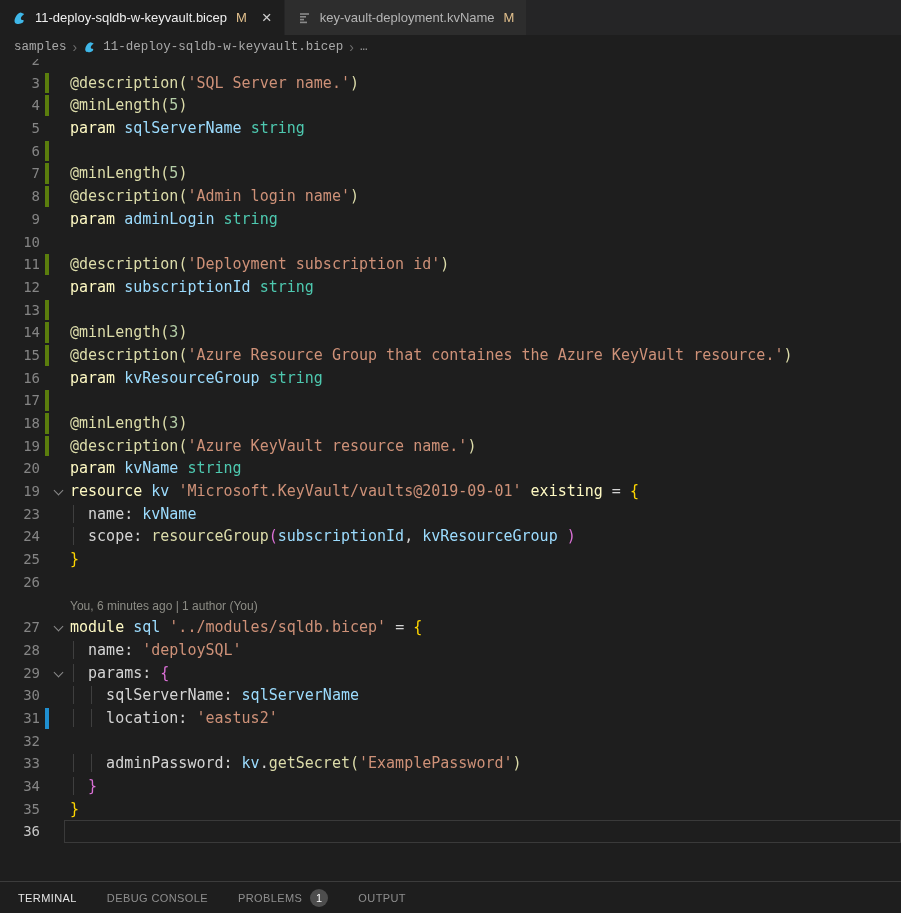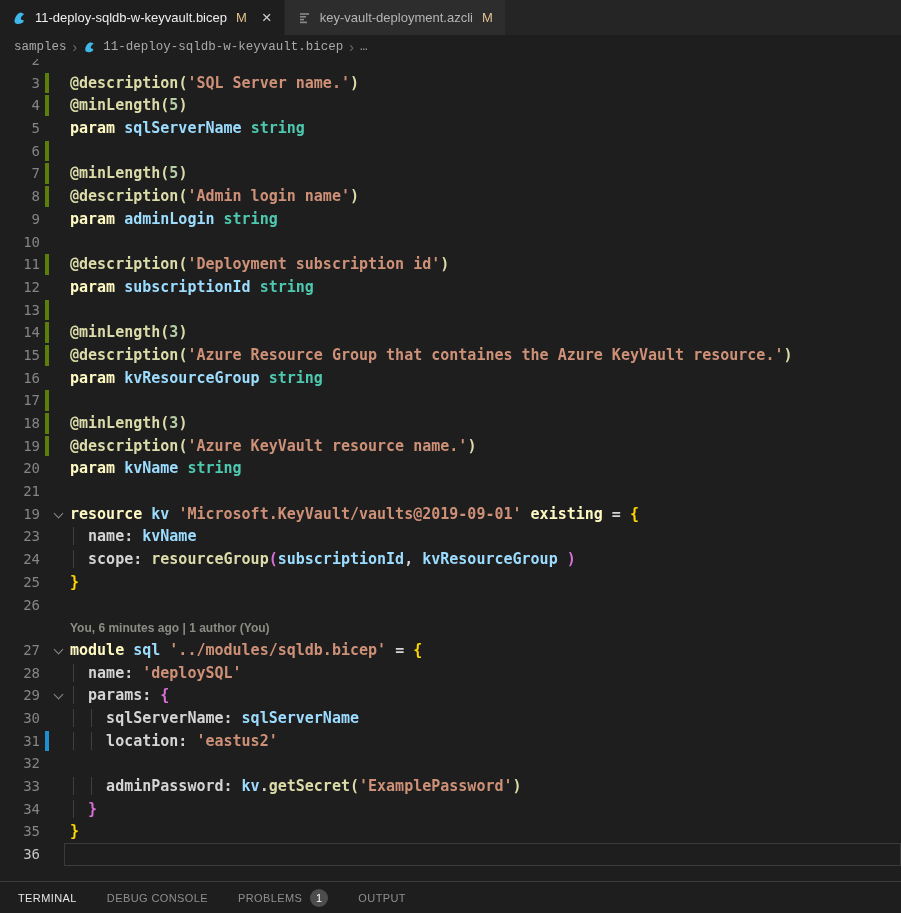--- a/index.html
+++ b/index.html
@@ -35,21 +35,21 @@
   .ind.added    { background: #5b7e0d; }
   .ind.modified { background: #1f8fd0; }
   .fold { position: absolute; left: 54px; top: 7px; width: 10px; height: 10px; cursor: pointer; }
   .fold::before { content: ""; position: absolute; left: 1px; top: 0; width: 6px; height: 6px;
                   border-right: 1.4px solid #8a8a8a; border-bottom: 1.4px solid #8a8a8a;
                   transform: rotate(45deg); }
   .code { margin-left: 70px; position: relative; height: 100%; white-space: pre;
           font-family: "DejaVu Sans Mono", monospace; font-size: 15px; line-height: 22.7px;
           color: #d4d4d4; }
   .guide { position: absolute; top: 0; bottom: 0; width: 0; border-left: 1px solid #3f3f3f; }
-  .toks { position: relative; display: inline-block; font-weight: bold; }
+  .toks { position: relative; display: inline-block; }
   .lens .toks { font-family: "Liberation Sans", sans-serif; font-size: 12px; color: #8c8c85; }
   .row.current::after { content: ""; position: absolute; left: 64px; right: 0; top: 0; bottom: 0;
                         border: 1px solid #3a3a3a; pointer-events: none; }
   .tk-kw  { color: #fef9c3; }
   .tk-var { color: #9cdcfe; }
   .tk-type{ color: #4ec9b0; }
   .tk-str { color: #ce9178; }
   .tk-num { color: #b5cea8; }
   .tk-dec { color: #dcdcaa; }
   .tk-pln { color: #d4d4d4; }
@@ -86,21 +86,21 @@
       <span class="ticon">
         <svg viewBox="0 0 16 16" width="16" height="16">
             <g fill="#8a8a8a">
               <rect x="3" y="3.2" width="9" height="1.6"></rect>
               <rect x="3" y="6" width="6" height="1.6"></rect>
               <rect x="3" y="8.8" width="4" height="1.6"></rect>
               <rect x="3" y="11.6" width="7" height="1.6"></rect>
             </g>
           </svg>
       </span>
-      <span class="tlabel">key-vault-deployment.azcli</span>
+      <span class="tlabel">key-vault-deployment.kvName</span>
       <span class="tbadge">M</span>
     </div>
   </div>
 
   <div class="breadcrumbs">
     <span class="bc-item">samples</span>
     <span class="bc-sep">›</span>
     <span class="bc-icon">
       <svg viewBox="0 0 16 16" width="14" height="14">
           <path fill="#3fb7e8" d="M3.2 12.9c-1-1-.9-3.4.3-5.7C4.7 4.8 6.7 3 8.7 2.6l3 1.2c.4.15.4.55.1.75-1.9 1.3-2.9 2.7-2.9 3.9 0 1 .8 1.6 2.1 1.65.4 0 .7.3.7.7 0 1.2-1.1 2.3-2.9 2.8-2.3.6-4.7.3-5.6-.7z"></path>
@@ -125,21 +125,20 @@
         <div class="row"><span class="ln">11</span><span class="ind added"></span><span class="code"><span class="toks"><span class="tk-dec">@description</span><span class="tk-dec">(</span><span class="tk-str">'Deployment subscription id'</span><span class="tk-dec">)</span></span></span></div>
         <div class="row"><span class="ln">12</span><span class="code"><span class="toks"><span class="tk-kw">param </span><span class="tk-var">subscriptionId </span><span class="tk-type">string</span></span></span></div>
         <div class="row"><span class="ln">13</span><span class="ind added"></span><span class="code"><span class="toks"></span></span></div>
         <div class="row"><span class="ln">14</span><span class="ind added"></span><span class="code"><span class="toks"><span class="tk-dec">@minLength</span><span class="tk-dec">(</span><span class="tk-num">3</span><span class="tk-dec">)</span></span></span></div>
         <div class="row"><span class="ln">15</span><span class="ind added"></span><span class="code"><span class="toks"><span class="tk-dec">@description</span><span class="tk-dec">(</span><span class="tk-str">'Azure Resource Group that containes the Azure KeyVault resource.'</span><span class="tk-dec">)</span></span></span></div>
         <div class="row"><span class="ln">16</span><span class="code"><span class="toks"><span class="tk-kw">param </span><span class="tk-var">kvResourceGroup </span><span class="tk-type">string</span></span></span></div>
         <div class="row"><span class="ln">17</span><span class="ind added"></span><span class="code"><span class="toks"></span></span></div>
         <div class="row"><span class="ln">18</span><span class="ind added"></span><span class="code"><span class="toks"><span class="tk-dec">@minLength</span><span class="tk-dec">(</span><span class="tk-num">3</span><span class="tk-dec">)</span></span></span></div>
         <div class="row"><span class="ln">19</span><span class="ind added"></span><span class="code"><span class="toks"><span class="tk-dec">@description</span><span class="tk-dec">(</span><span class="tk-str">'Azure KeyVault resource name.'</span><span class="tk-dec">)</span></span></span></div>
         <div class="row"><span class="ln">20</span><span class="code"><span class="toks"><span class="tk-kw">param </span><span class="tk-var">kvName </span><span class="tk-type">string</span></span></span></div>
-        <div class="row"><span class="ln">21</span><span class="code"><span class="toks"></span></span></div>
         <div class="row"><span class="ln">19</span><span class="fold"></span><span class="code"><span class="toks"><span class="tk-kw">resource </span><span class="tk-var">kv </span><span class="tk-str">'Microsoft.KeyVault/vaults@2019-09-01' </span><span class="tk-kw">existing </span><span class="tk-pln">= </span><span class="tk-br1">{</span></span></span></div>
         <div class="row"><span class="ln">23</span><span class="code"><i class="guide" style="left: calc(0ch + 3px);"></i><span class="toks" style="padding-left: 2ch;"><span class="tk-pln">name: </span><span class="tk-var">kvName</span></span></span></div>
         <div class="row"><span class="ln">24</span><span class="code"><i class="guide" style="left: calc(0ch + 3px);"></i><span class="toks" style="padding-left: 2ch;"><span class="tk-pln">scope: </span><span class="tk-dec">resourceGroup</span><span class="tk-br2">(</span><span class="tk-var">subscriptionId</span><span class="tk-pln">, </span><span class="tk-var">kvResourceGroup </span><span class="tk-br2">)</span></span></span></div>
         <div class="row"><span class="ln">25</span><span class="code"><span class="toks"><span class="tk-br1">}</span></span></span></div>
         <div class="row"><span class="ln">26</span><span class="code"><span class="toks"></span></span></div>
         <div class="row"><span class="ln"></span><span class="code lens"><span class="toks">You, 6 minutes ago | 1 author (You)</span></span></div>
         <div class="row"><span class="ln">27</span><span class="fold"></span><span class="code"><span class="toks"><span class="tk-kw">module </span><span class="tk-var">sql </span><span class="tk-str">'../modules/sqldb.bicep' </span><span class="tk-pln">= </span><span class="tk-br1">{</span></span></span></div>
         <div class="row"><span class="ln">28</span><span class="code"><i class="guide" style="left: calc(0ch + 3px);"></i><span class="toks" style="padding-left: 2ch;"><span class="tk-pln">name: </span><span class="tk-str">'deploySQL'</span></span></span></div>
         <div class="row"><span class="ln">29</span><span class="fold"></span><span class="code"><i class="guide" style="left: calc(0ch + 3px);"></i><span class="toks" style="padding-left: 2ch;"><span class="tk-pln">params: </span><span class="tk-br2">{</span></span></span></div>
         <div class="row"><span class="ln">30</span><span class="code"><i class="guide" style="left: calc(0ch + 3px);"></i><i class="guide" style="left: calc(2ch + 3px);"></i><span class="toks" style="padding-left: 4ch; text-align: right;"><span class="tk-pln">sqlServerName: </span><span class="tk-var">sqlServerName</span></span></span></div>

